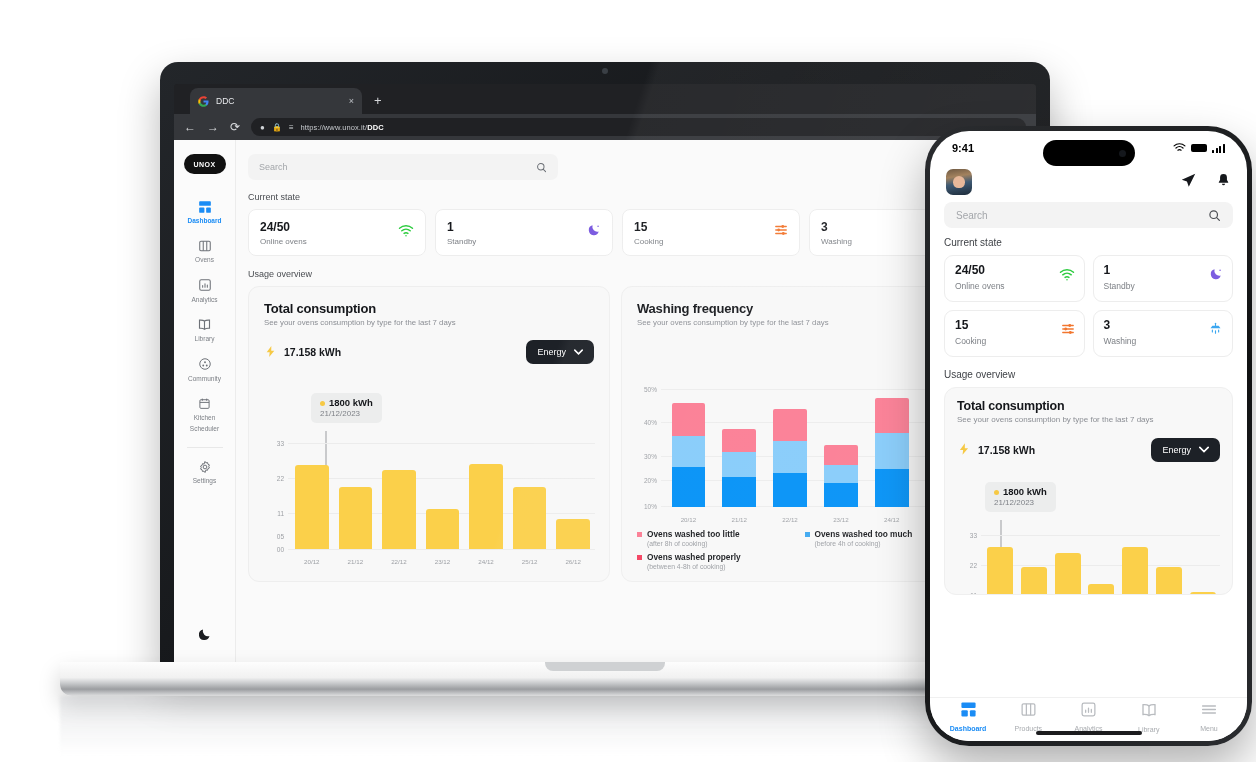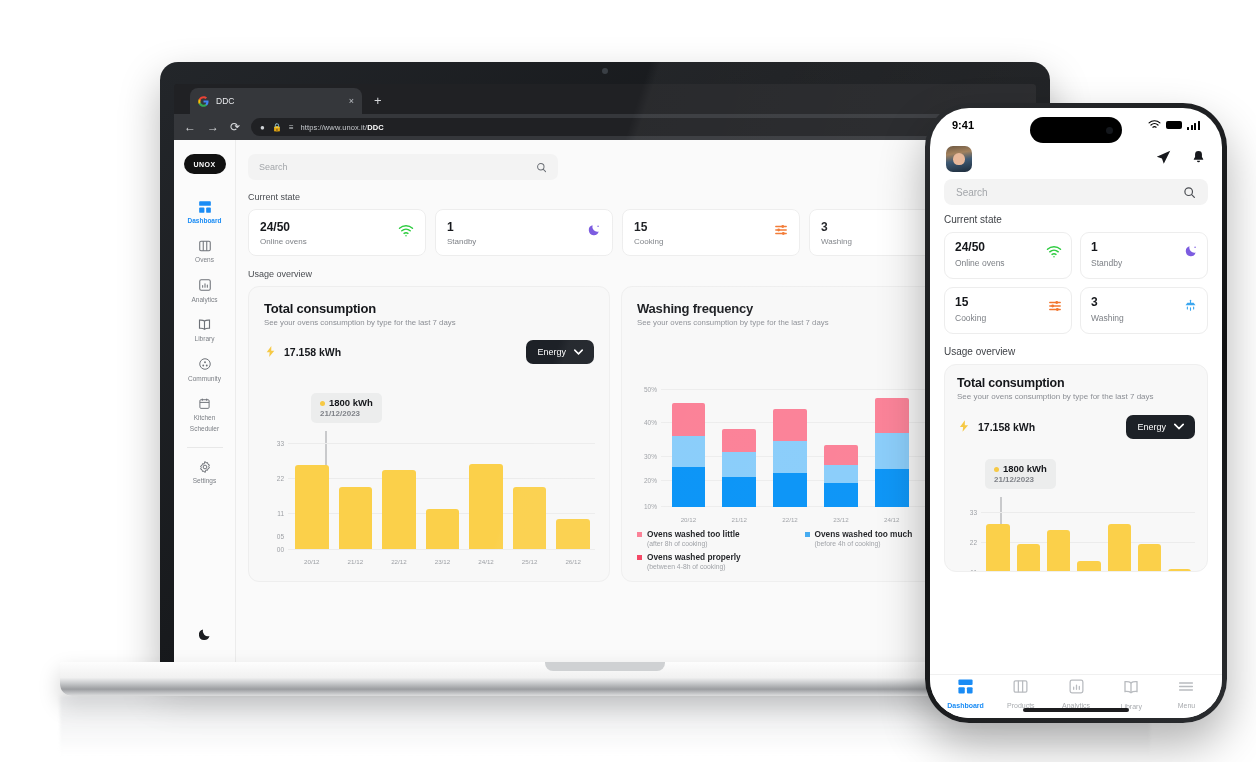--- a/index.html
+++ b/index.html
@@ -138,21 +138,21 @@
     display:flex; align-items:center; gap:8px; cursor:pointer;
     font-family:"Liberation Sans", sans-serif;
   }
 
   .tooltip {
     position:absolute; background:#eceded; border-radius:5px;
     padding:4px 9px 5px; z-index:4;
   }
   .tt-val { font-size:9.5px; font-weight:bold; color:#15171b; }
   .tt-dot { display:inline-block; width:5px; height:5px; border-radius:50%; background:#F6C945; margin-right:4px; vertical-align:middle; }
-  .tt-date { font-size:8px; color:#7f8288; margin-top:1px;font-weight:bold; }
+  .tt-date { font-size:8px; color:#7f8288; margin-top:1px; }
   .tt-stem { position:absolute; width:1.5px; background:#c9cacc; }
 
   .plot { position:absolute; left:15px; right:14px; }
   .yaxis { position:absolute; left:0; top:0; width:22px; height:100%; }
   .ytick { position:absolute; font-size:6.5px; color:#9c9fa4; right:2px; transform:translateY(-50%); }
   .gridline { position:absolute; left:24px; right:0; height:1px; background:#ececec; }
   .bars { position:absolute; left:26px; right:0; top:0; bottom:16px; display:flex; align-items:flex-end; justify-content:space-around; }
   .bar-col { display:flex; flex-direction:column; justify-content:flex-end; align-items:center; height:100%; width:11%; }
   .bar { width:100%; background:#FBD04A; border-radius:3px 3px 0 0; }
   .xaxis { position:absolute; left:26px; right:0; bottom:0; display:flex; justify-content:space-around; }
@@ -164,21 +164,21 @@
   .seg-blue { background:#0090F7; }
 
   .legend { position:absolute; left:15px; bottom:6px; right:10px; display:flex; flex-wrap:wrap; }
   .legend-item { width:50%; margin-bottom:5px; }
   .lg-top { display:flex; align-items:center; gap:5px; }
   .lg-sq { width:5px; height:5px; flex:none; }
   .lg-label { font-size:8.3px; font-weight:bold; color:#16181c; }
   .lg-note { font-size:6.8px; color:#9a9da2; margin-left:10px; margin-top:1px; }
 
   
-  #phone { position:absolute; left:925px; top:103px; width:302px; height:620px; z-index:20; }
+  #phone { position:absolute; left:925px; top:126px; width:327px; height:620px; z-index:20; }
   .phone-frame {
     width:100%; height:100%; border-radius:44px;
     background: linear-gradient(145deg,#2a2c2f,#101112 55%,#2b2d30);
     padding:5px; box-shadow: 0 22px 46px rgba(0,0,0,.30);
   }
   .phone-screen {
     width:100%; height:100%; background:#fff; border-radius:39px;
     overflow:hidden; position:relative; display:flex; flex-direction:column;
   }
   .dyn-island {

